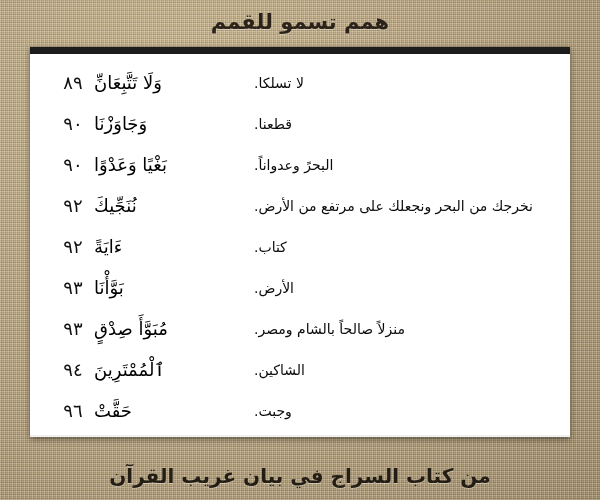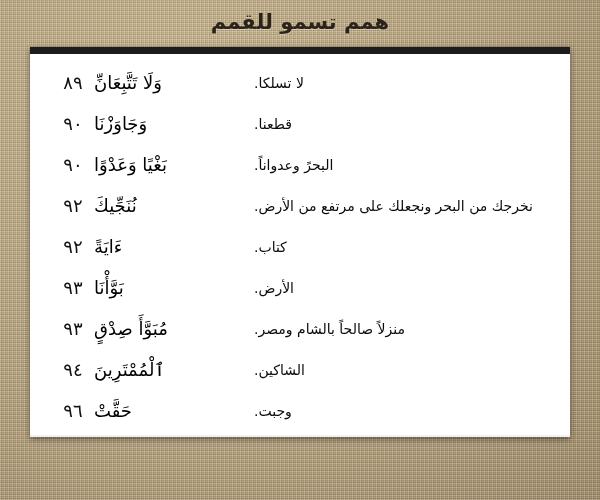--- a/index.html
+++ b/index.html
@@ -213,14 +213,15 @@
             <td class="col-gloss">وجبت.</td>
             <td class="col-term">حَقَّتْ</td>
             <td class="col-num">٩٦</td>
           </tr>
 
         </tbody>
       </table>
     </div>
   </div>
 
+  <div id="footer-caption">من كتاب السراج في بيان غريب القرآن</div>
 
 </div>
 
 </body></html>

